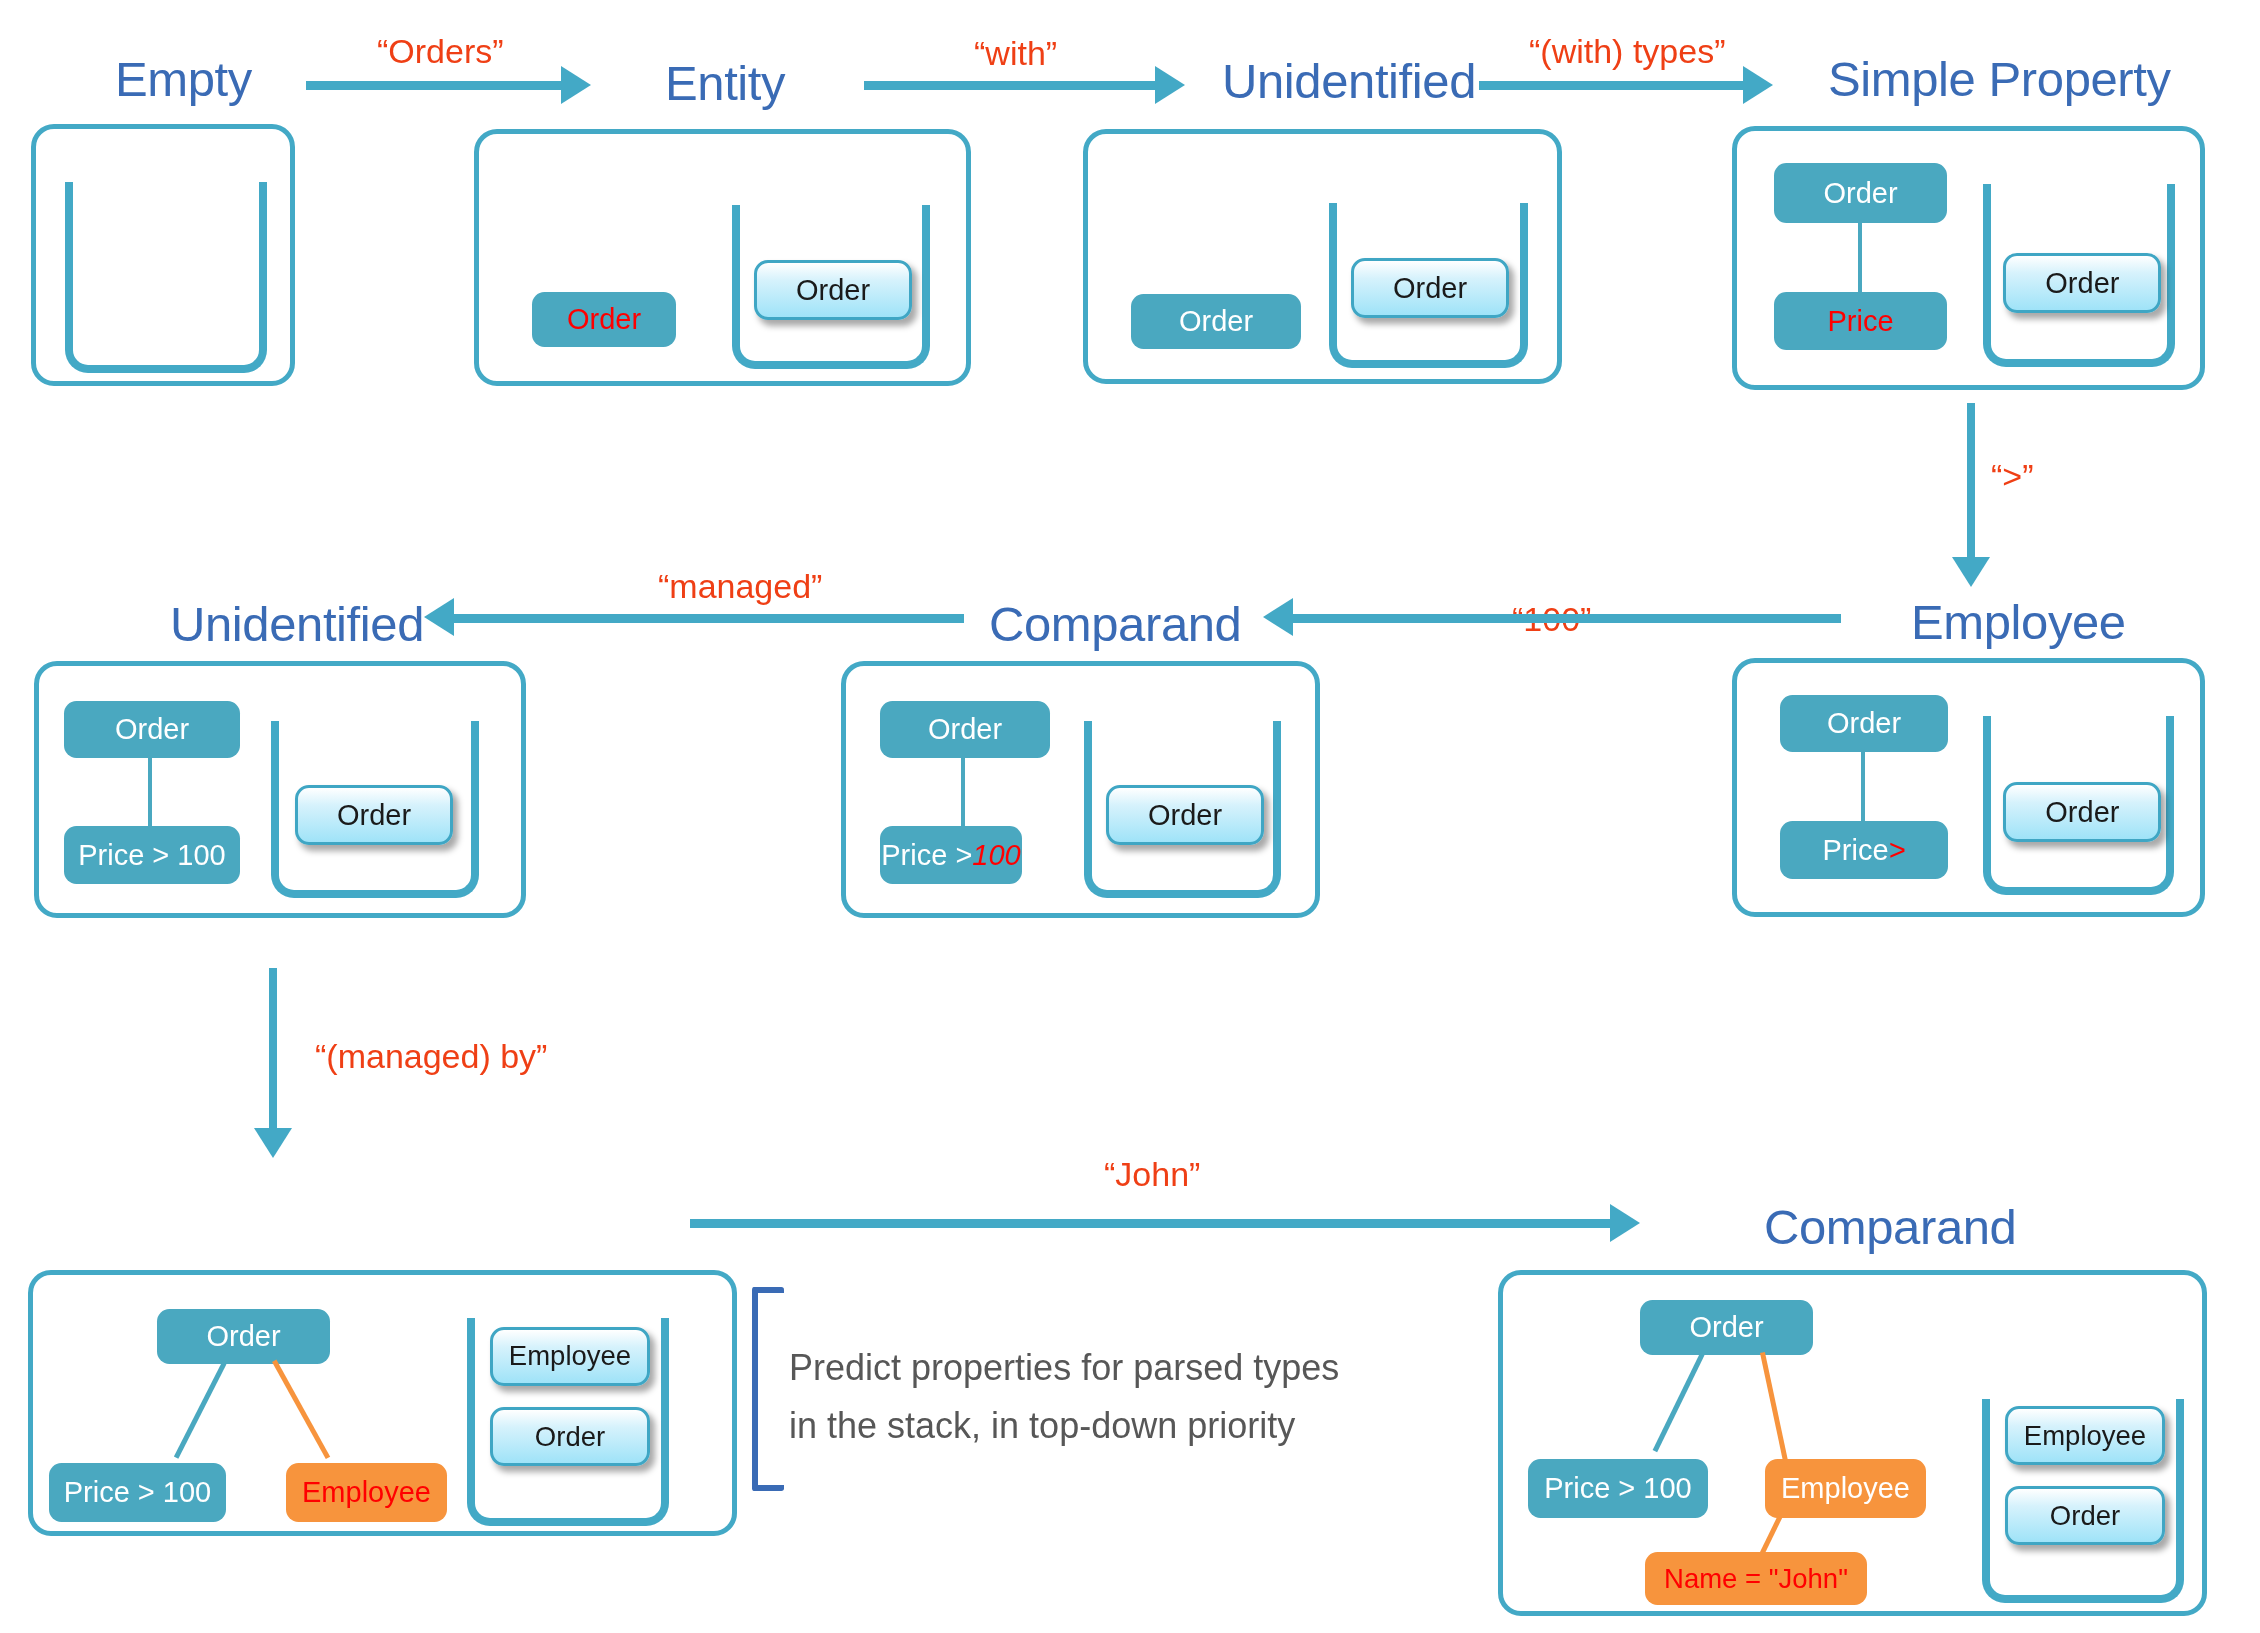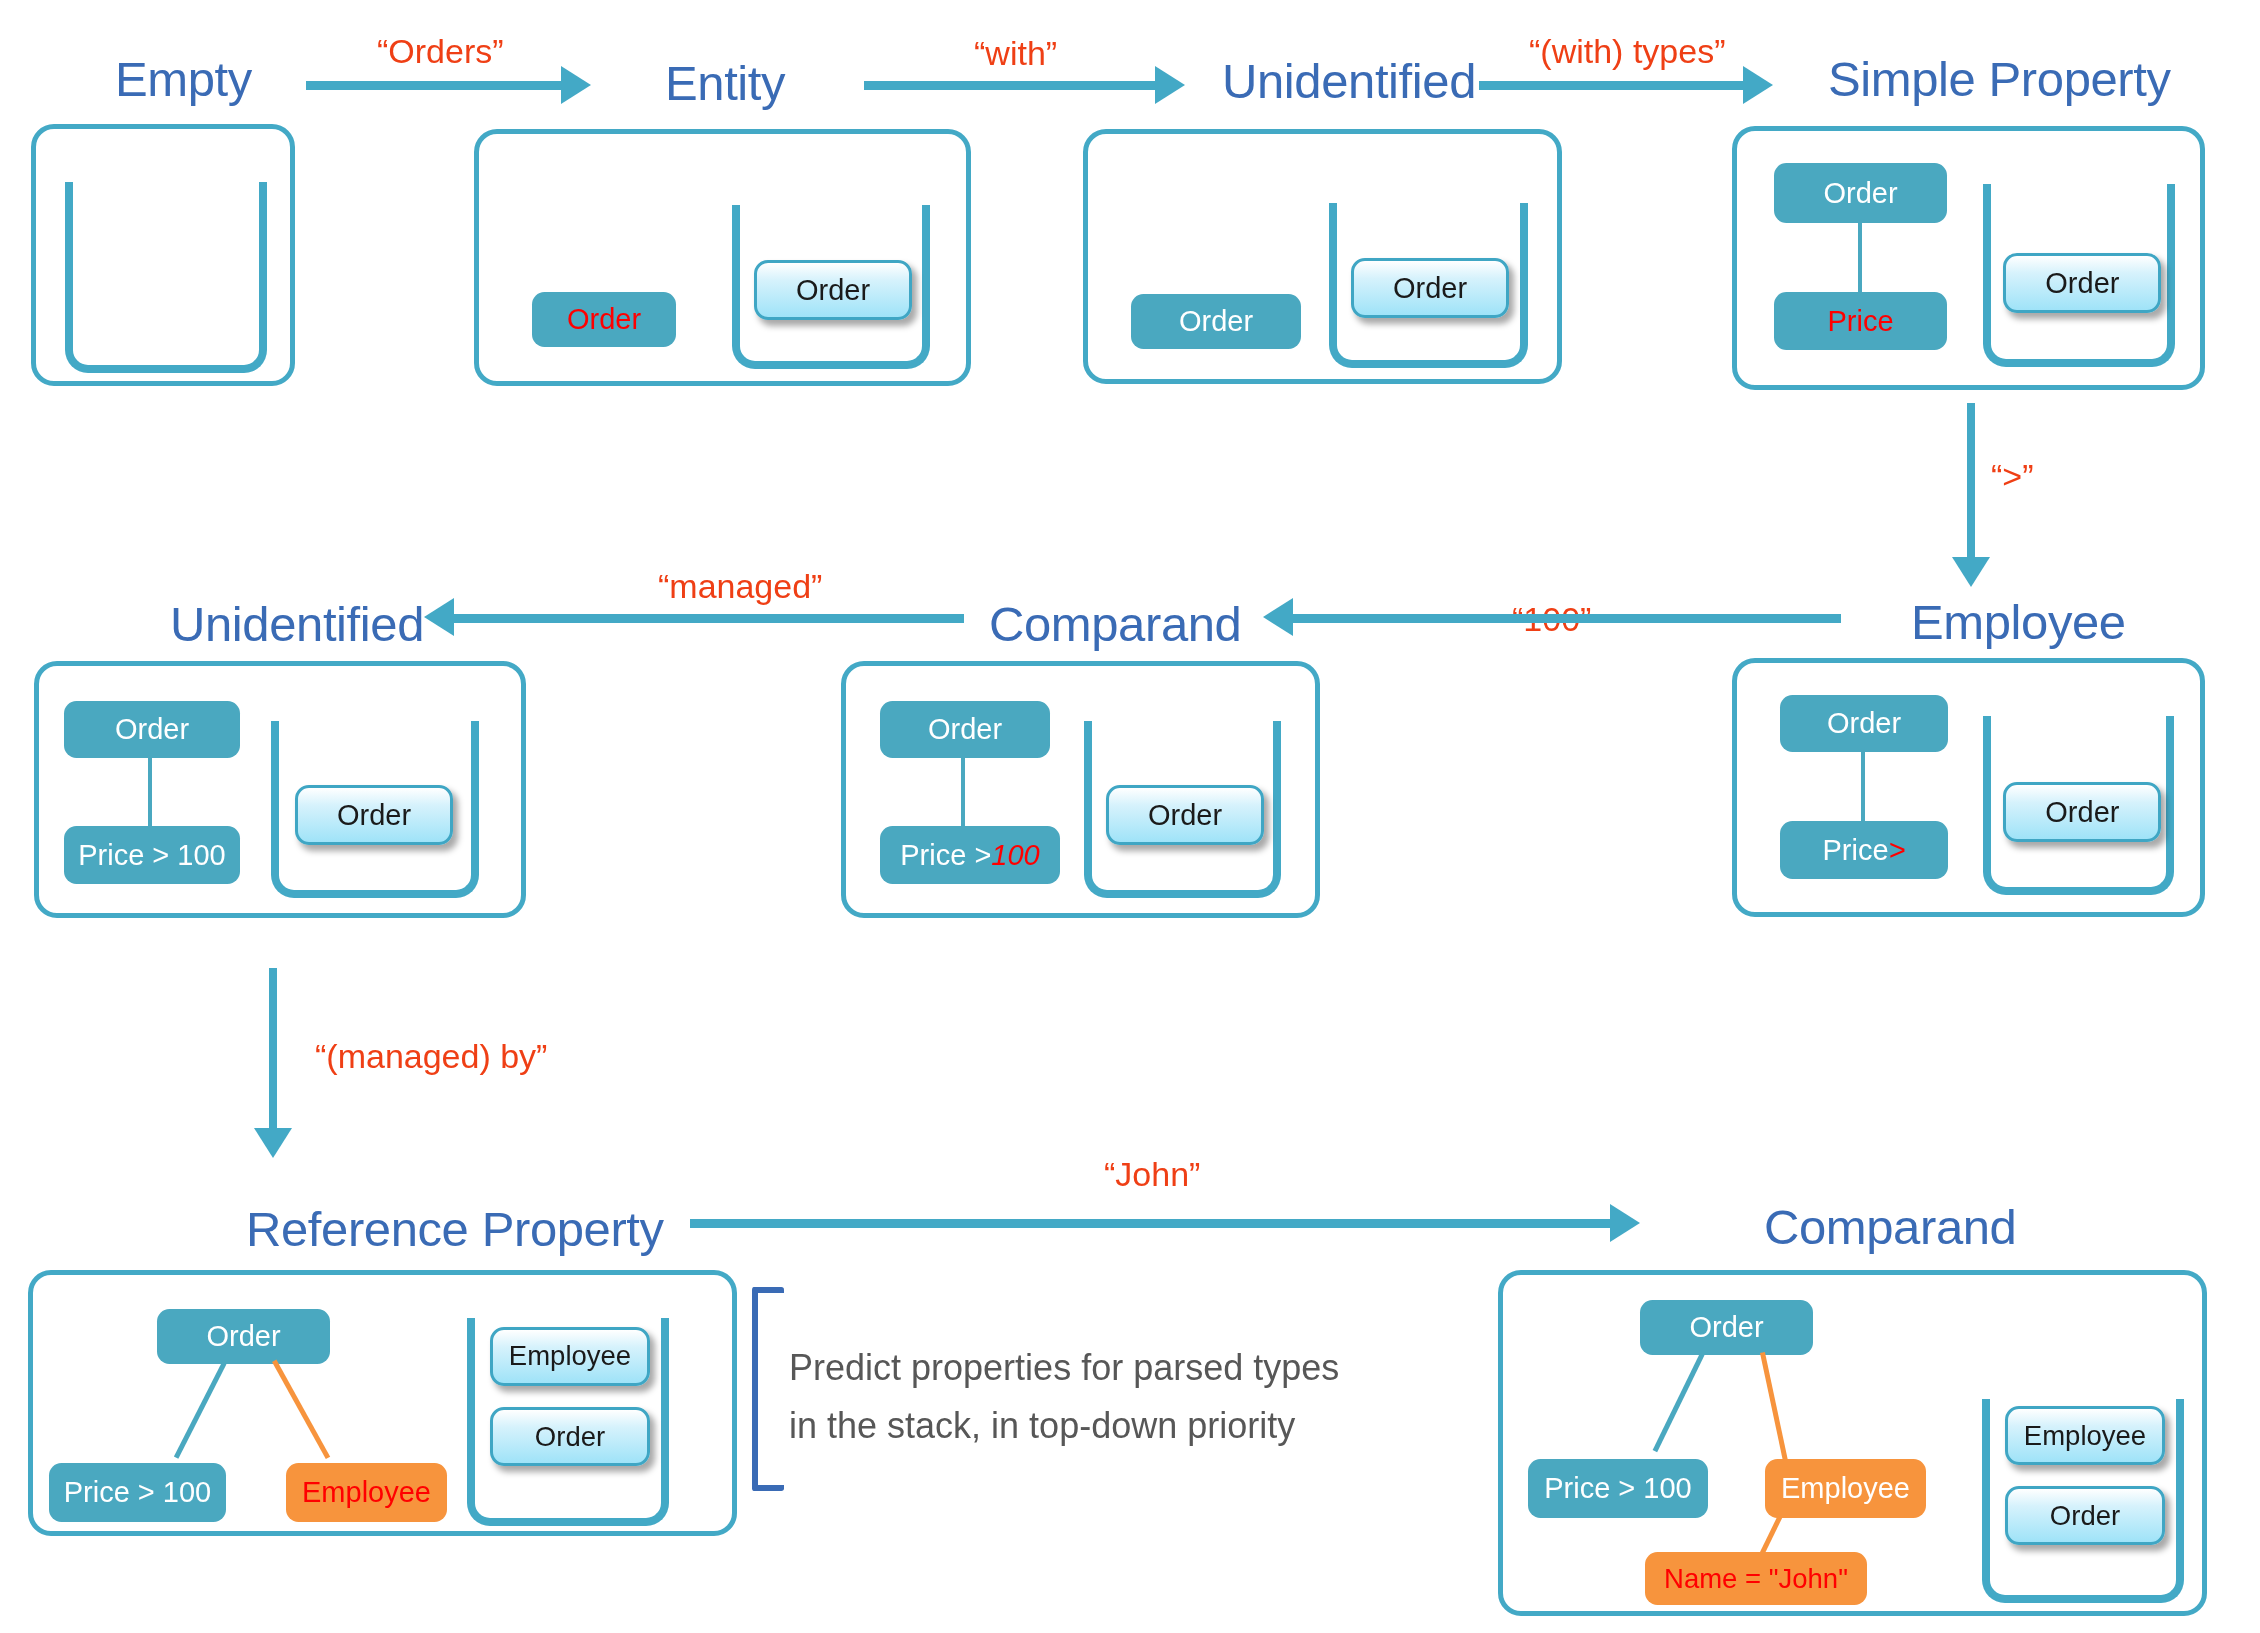--- a/index.html
+++ b/index.html
@@ -153,21 +153,21 @@
   </div>
 
   <div class="trans-label" style="left:1512px;top:600px;">“100”</div>
   <div class="arrow-h" style="left:1291px;top:614px;width:550px;"></div>
   <div class="ahead-l" style="left:1263px;top:598px;"></div>
 
   <div class="state-title" style="left:989px;top:596px;">Comparand</div>
   <div class="state-box" style="left:841px;top:661px;width:479px;height:257px;">
     <div class="chip chip-teal" style="left:34px;top:35px;width:170px;height:57px;">Order</div>
     <div class="conn conn-teal" style="left:115px;top:92px;width:4.4px;height:69px;"></div>
-    <div class="chip chip-teal" style="left:34px;top:160px;width:180px;height:58px;">
+    <div class="chip chip-teal" style="left:34px;top:160px;width:142px;height:58px;">
       <span class="mixed">Price &gt; </span>
         <span class="hl">100</span>
     </div>
     <div class="stack" style="left:238px;top:55px;width:197px;height:177px;">
       <div class="chip chip-stack" style="left:14px;top:64px;width:158px;height:60px;">Order</div>
     </div>
   </div>
 
   <div class="trans-label" style="left:658px;top:567px;">“managed”</div>
   <div class="arrow-h" style="left:452px;top:614px;width:512px;"></div>
@@ -180,21 +180,20 @@
     <div class="chip chip-teal" style="left:25px;top:160px;width:176px;height:58px;">Price &gt; 100</div>
     <div class="stack" style="left:232px;top:55px;width:208px;height:177px;">
       <div class="chip chip-stack" style="left:16px;top:64px;width:158px;height:60px;">Order</div>
     </div>
   </div>
 
   <div class="arrow-v" style="left:269px;top:968px;width:8px;height:173px;"></div>
   <div class="ahead-d" style="left:254px;top:1128px;"></div>
   <div class="trans-label" style="left:315px;top:1037px;">“(managed) by”</div>
 
-  <div class="state-title" style="left:246px;top:1201px;">Reference Property</div>
   <div class="state-box" style="left:28px;top:1270px;width:709px;height:266px;">
 
     <div class="chip chip-teal" style="left:124px;top:34px;width:173px;height:55px;">Order</div>
 
     <div class="conn conn-teal" style="left:189px;top:87px;width:5.3px;height:106px;transform:rotate(27deg);"></div>
     <div class="conn conn-orange" style="left:239px;top:87px;width:5.3px;height:111px;transform:rotate(-29deg);"></div>
 
     <div class="chip chip-teal" style="left:16px;top:188px;width:177px;height:59px;">Price &gt; 100</div>
     <div class="chip chip-orange chip-red-text" style="left:253px;top:188px;width:161px;height:59px;">Employee</div>
 

